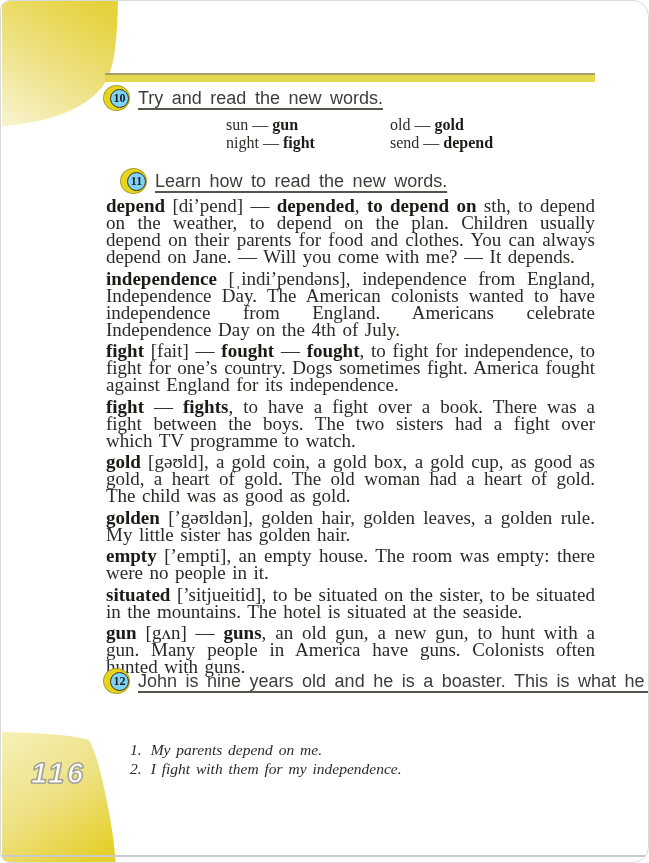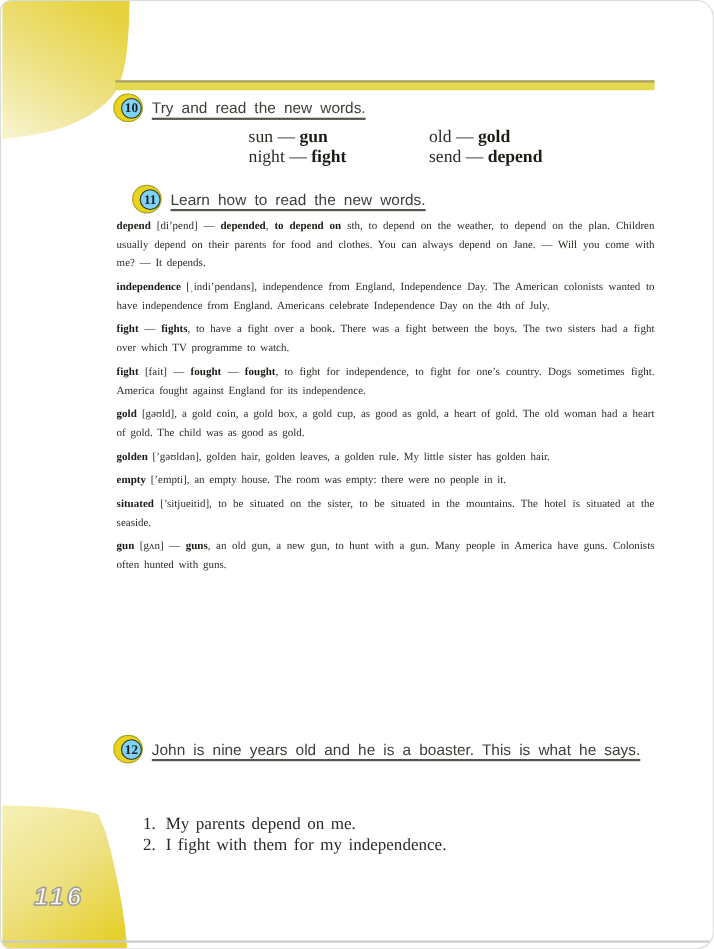--- a/index.html
+++ b/index.html
@@ -6,23 +6,23 @@
   .page{
     position:relative;width:647px;height:861px;margin:0;
     background:#ffffff;border:1px solid #d7dbd9;
     border-radius:10px 16px 16px 10px;overflow:hidden;
     font-family:"Liberation Serif","DejaVu Serif",serif;
   }
   
   .corner-top{position:absolute;left:1px;top:0;z-index:1;}
   .corner-bottom{position:absolute;left:1px;bottom:0;z-index:1;}
   .page-number{
-    position:absolute;left:30px;top:801px;z-index:3;
+    position:absolute;left:30px;top:756px;z-index:3;
     font-family:"Liberation Sans","DejaVu Sans",sans-serif;
-    font-size:23px;font-weight:bold;font-style:italic;letter-spacing:3px;
+    font-size:29px;font-weight:bold;font-style:italic;letter-spacing:3px;
     color:#fbfbf4;-webkit-text-stroke:1.2px #9e9e96;
     text-shadow:1px 0 0 #aeaea6,-1px 0 0 #aeaea6,0 1px 0 #aeaea6,0 -1px 0 #aeaea6;
   }
   
   .top-rule{
     position:absolute;left:104px;top:72px;width:490px;height:7px;z-index:2;
     background:#e4d94d;border-top:2px solid #a49f6b;
   }
   .bottom-rule{
     position:absolute;left:0;right:0;bottom:5px;height:2px;z-index:4;
@@ -37,38 +37,38 @@
   }
   .badge-inner{
     position:absolute;left:6px;top:2.5px;width:17px;height:17px;border-radius:50%;
     background:#7dd3fc;border:1.5px solid #34342b;
     display:flex;align-items:center;justify-content:center;
     font-family:Liberation Serif, serif;
     font-size:12px;font-weight:bold;color:#1d1d17;
   }
   .instr{
     font-family:"Liberation Sans","DejaVu Sans",sans-serif;
-    font-size:14px;color:#3e3e38;word-spacing:3.5px;white-space:nowrap;
+    font-size:18px;color:#3e3e38;word-spacing:3.5px;white-space:nowrap;
     text-decoration:underline;text-decoration-thickness:1.5px;text-underline-offset:3.5px;
     text-decoration-color:#55554d;
   }
   
   .pairs-col{position:absolute;top:115px;font-size:16px;line-height:17.5px;color:#2b2b26;z-index:2;}
   .pairs-left{left:225px;} .pairs-right{left:389px;}
   .pair .b{font-weight:bold;color:#1c1c17;}
   
   .vocab{
     position:absolute;left:105px;top:196px;width:489px;z-index:2;
-    font-size:10px;line-height:17px;color:#2b2b26;
+    font-size:19px;line-height:17px;color:#2b2b26;
     text-align:justify;word-spacing:1.8px;
   }
   .vocab p{margin:0 0 4.5px 0;}
   .vocab .b{font-weight:bold;color:#1b1b16;}
   
-  .boast-list{position:absolute;left:129px;top:740px;z-index:2;font-size:15.5px;line-height:18.5px;color:#2b2b26;word-spacing:2px;}
+  .boast-list{position:absolute;left:129px;top:740px;z-index:2;font-size:15.5px;line-height:18.5px;color:#2b2b26;word-spacing:2px;font-style:italic;}
   .boast-list .num{display:inline-block;margin-right:9px;}
 </style>
 </head>
 <body>
 
 <div class="page">
 
   <svg class="corner-top" width="116" height="126" viewBox="0 0 116 126">
     <defs>
       <linearGradient id="gTop" x1="75%" y1="0%" x2="15%" y2="100%">
@@ -114,22 +114,22 @@
   <div class="ex-header ex11">
     <span class="badge">
       <span class="badge-inner">11</span>
     </span>
     <span class="instr">Learn how to read the new words.</span>
   </div>
 
   <div class="vocab" id="vocab">
       <p><span class="b">depend</span><span> [di’pend] — </span><span class="b">depended</span><span>, </span><span class="b">to depend on</span><span> sth, to depend on the weather, to depend on the plan. Children usually depend on their parents for food and clothes. You can always depend on Jane. — Will you come with me? — It depends.</span></p>
       <p><span class="b">independence</span><span> [ˌindi’pendəns], independence from England, Independence Day. The American colonists wanted to have independence from England. Americans celebrate Independence Day on the 4th of July.</span></p>
+      <p><span class="b">fight</span><span> [fait] — </span><span class="b">fought</span><span> — </span><span class="b">fought</span><span>, to fight for independence, to fight for one’s country. Dogs sometimes fight. America fought against England for its independence.</span></p>
       <p><span class="b">fight</span><span> — </span><span class="b">fights</span><span>, to have a fight over a book. There was a fight between the boys. The two sisters had a fight over which TV programme to watch.</span></p>
-      <p><span class="b">fight</span><span> [fait] — </span><span class="b">fought</span><span> — </span><span class="b">fought</span><span>, to fight for independence, to fight for one’s country. Dogs sometimes fight. America fought against England for its independence.</span></p>
       <p><span class="b">gold</span><span> [gəʊld], a gold coin, a gold box, a gold cup, as good as gold, a heart of gold. The old woman had a heart of gold. The child was as good as gold.</span></p>
       <p><span class="b">golden</span><span> [’gəʊldən], golden hair, golden leaves, a golden rule. My little sister has golden hair.</span></p>
       <p><span class="b">empty</span><span> [’empti], an empty house. The room was empty: there were no people in it.</span></p>
       <p><span class="b">situated</span><span> [’sitjueitid], to be situated on the sister, to be situated in the mountains. The hotel is situated at the seaside.</span></p>
       <p><span class="b">gun</span><span> [gʌn] — </span><span class="b">guns</span><span>, an old gun, a new gun, to hunt with a gun. Many people in America have guns. Colonists often hunted with guns.</span></p>
     </div>
 
   <div class="ex-header ex12">
     <span class="badge">
       <span class="badge-inner">12</span>

